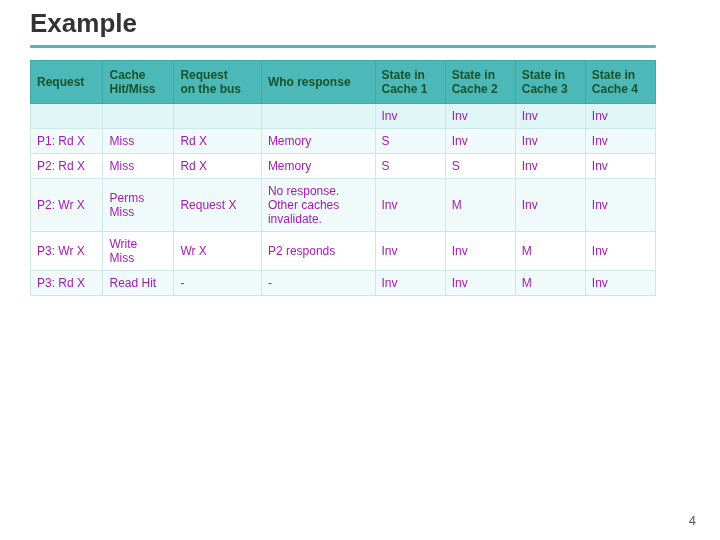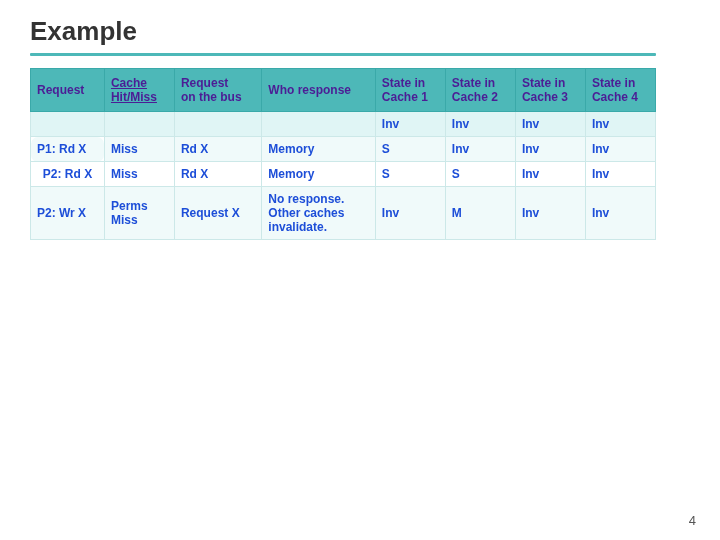--- a/index.html
+++ b/index.html
@@ -7,21 +7,21 @@
       background: #fff;
       font-family: Arial, sans-serif;
       width: 720px;
       height: 540px;
       overflow: hidden;
       position: relative;
     }
     .page {
       width: 686px;
       height: 540px;
-      padding: 16px 30px;
+      padding: 8px 30px;
       background: #fff;
     }
     .title {
       font-size: 26px;
       font-weight: bold;
       color: #333;
       margin-bottom: 6px;
     }
     .title-underline {
       height: 3px;
@@ -29,21 +29,21 @@
       margin-bottom: 12px;
       border-radius: 1px;
     }
     table {
       width: 100%;
       border-collapse: collapse;
       font-size: 12px;
     }
     thead tr {
       background: #4db8b8;
-      color: #4c1d95;
+      color: #14532d;
     }
     thead th {
       padding: 7px 6px;
       text-align: left;
       font-weight: bold;
       border: 1px solid #3aa9a9;
       vertical-align: middle;
     }
     tbody tr {
       background: #fff;
@@ -52,22 +52,21 @@
       background: #f0fafa;
     }
     
     tbody tr.init-row {
       background: #e0f5f5;
     }
     tbody td {
       padding: 5px 6px;
       border: 1px solid #cce8e8;
       vertical-align: middle;
-      color: #1d4ed8;
-      font-weight: bold;
+      color: #a21caf;
     }
     .page-num {
       position: absolute;
       bottom: 12px;
       right: 24px;
       font-size: 13px;
       color: #555;
     }
   </style>
 </head>
@@ -75,21 +74,21 @@
 
 <div class="page">
   <div class="title">Example</div>
   <div class="title-underline"></div>
 
   <table>
     <thead>
       <tr>
 
       <th style="white-space: pre-line;">Request</th>
-          <th style="white-space: pre-line; text-decoration: underline;">Cache
+          <th style="white-space: pre-line;">Cache
 Hit/Miss</th>
           <th style="white-space: pre-line;">Request
 on the bus</th>
           <th style="white-space: pre-line;">Who response</th>
           <th style="white-space: pre-line;">State in
 Cache 1</th>
           <th style="white-space: pre-line;">State in
 Cache 2</th>
           <th style="white-space: pre-line;">State in
 Cache 3</th>
@@ -112,21 +111,21 @@
           <td style="white-space: pre-line; border-radius: 7px;">P1: Rd X</td>
           <td style="white-space: pre-line;">Miss</td>
           <td style="white-space: pre-line;">Rd X</td>
           <td style="white-space: pre-line;">Memory</td>
           <td style="white-space: pre-line;">S</td>
           <td style="white-space: pre-line;">Inv</td>
           <td style="white-space: pre-line;">Inv</td>
           <td style="white-space: pre-line;">Inv</td>
         </tr>
         <tr>
-          <td style="white-space: pre-line; text-align: center;">P2: Rd X</td>
+          <td style="white-space: pre-line;">P2: Rd X</td>
           <td style="white-space: pre-line;">Miss</td>
           <td style="white-space: pre-line;">Rd X</td>
           <td style="white-space: pre-line;">Memory</td>
           <td style="white-space: pre-line;">S</td>
           <td style="white-space: pre-line;">S</td>
           <td style="white-space: pre-line;">Inv</td>
           <td style="white-space: pre-line;">Inv</td>
         </tr>
         <tr>
           <td style="white-space: pre-line;">P2: Wr X</td>
@@ -134,17 +133,38 @@
 Miss</td>
           <td style="white-space: pre-line;">Request X</td>
           <td style="white-space: pre-line;">No response.
 Other caches
 invalidate.</td>
           <td style="white-space: pre-line;">Inv</td>
           <td style="white-space: pre-line;">M</td>
           <td style="white-space: pre-line;">Inv</td>
           <td style="white-space: pre-line;">Inv</td>
         </tr>
+        <tr>
+          <td style="white-space: pre-line;">P3: Wr X</td>
+          <td style="white-space: pre-line;">Write
+Miss</td>
+          <td style="white-space: pre-line;">Wr X</td>
+          <td style="white-space: pre-line;">P2 responds</td>
+          <td style="white-space: pre-line;">Inv</td>
+          <td style="white-space: pre-line;">Inv</td>
+          <td style="white-space: pre-line;">M</td>
+          <td style="white-space: pre-line;">Inv</td>
+        </tr>
+        <tr>
+          <td style="white-space: pre-line;">P3: Rd X</td>
+          <td style="white-space: pre-line;">Read Hit</td>
+          <td style="white-space: pre-line;">-</td>
+          <td style="white-space: pre-line;">-</td>
+          <td style="white-space: pre-line;">Inv</td>
+          <td style="white-space: pre-line;">Inv</td>
+          <td style="white-space: pre-line;">M</td>
+          <td style="white-space: pre-line;">Inv</td>
+        </tr>
       </tbody>
   </table>
 
   <div class="page-num">4</div>
 </div>
 
 </body></html>

